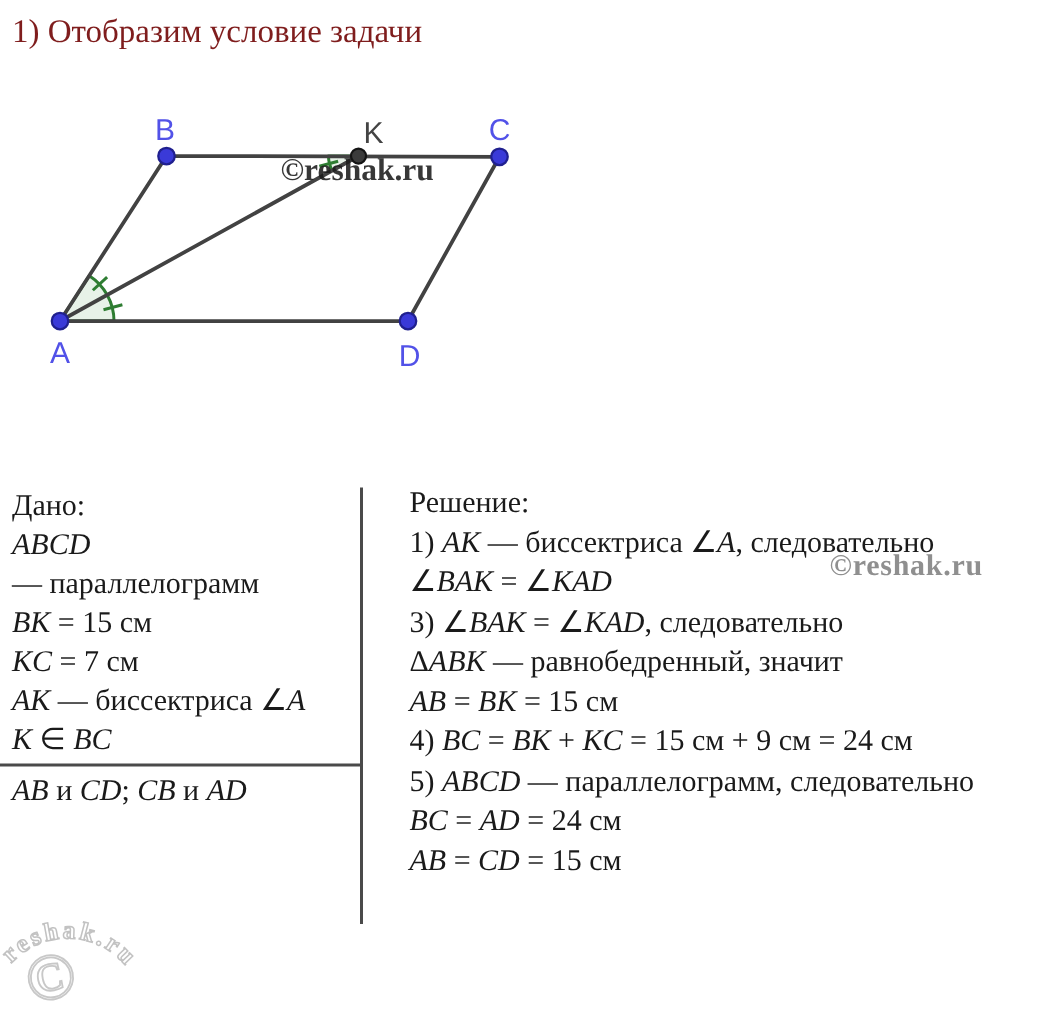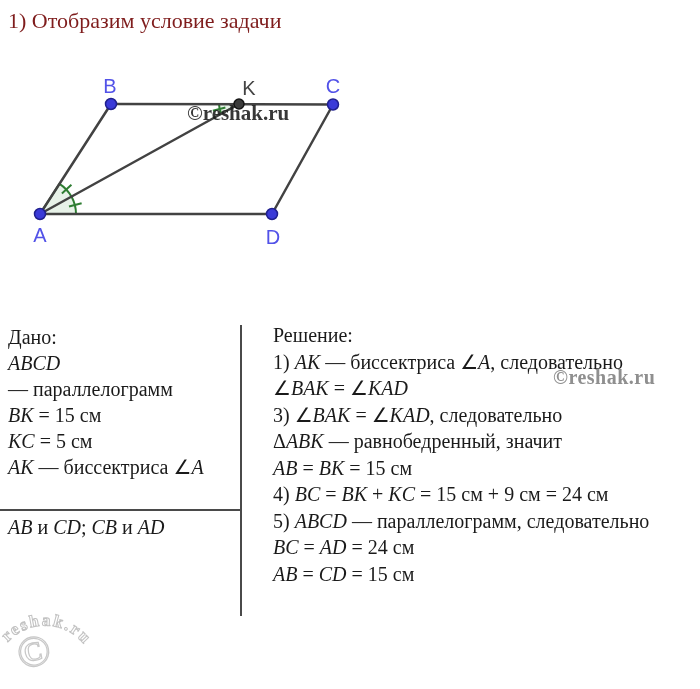--- a/index.html
+++ b/index.html
@@ -60,22 +60,23 @@
   </svg>
 
   <div class="vdivider"></div>
   <div class="hdivider"></div>
 
   <div class="col given">
     <span class="line">Дано:</span>
     <span class="line"><span class="it">ABCD</span></span>
     <span class="line"><span>— параллелограмм</span></span>
     <span class="line"><span class="it">BK</span><span> = 15 см</span></span>
-    <span class="line"><span class="it">KC</span><span> = 5 см</span></span>
+    <span class="line"><span class="it">KC</span><span> = 7 см</span></span>
     <span class="line"><span class="it">AK</span><span> — биссектриса ∠</span><span class="it">A</span></span>
+    <span class="line"><span class="it">K</span><span> ∈ </span><span class="it">BC</span></span>
   </div>
 
   <div class="col find">
     <span class="line"><span class="it">AB</span><span> и </span><span class="it">CD</span><span>; </span><span class="it">CB</span><span> и </span><span class="it">AD</span></span>
   </div>
 
   <div class="col solution">
     <span class="line">Решение:</span>
     <span class="line"><span>1) </span><span class="it">AK</span><span> — биссектриса ∠</span><span class="it">A</span><span>, следовательно</span></span>
     <span class="line"><span>∠</span><span class="it">BAK</span><span> = ∠</span><span class="it">KAD</span></span>

